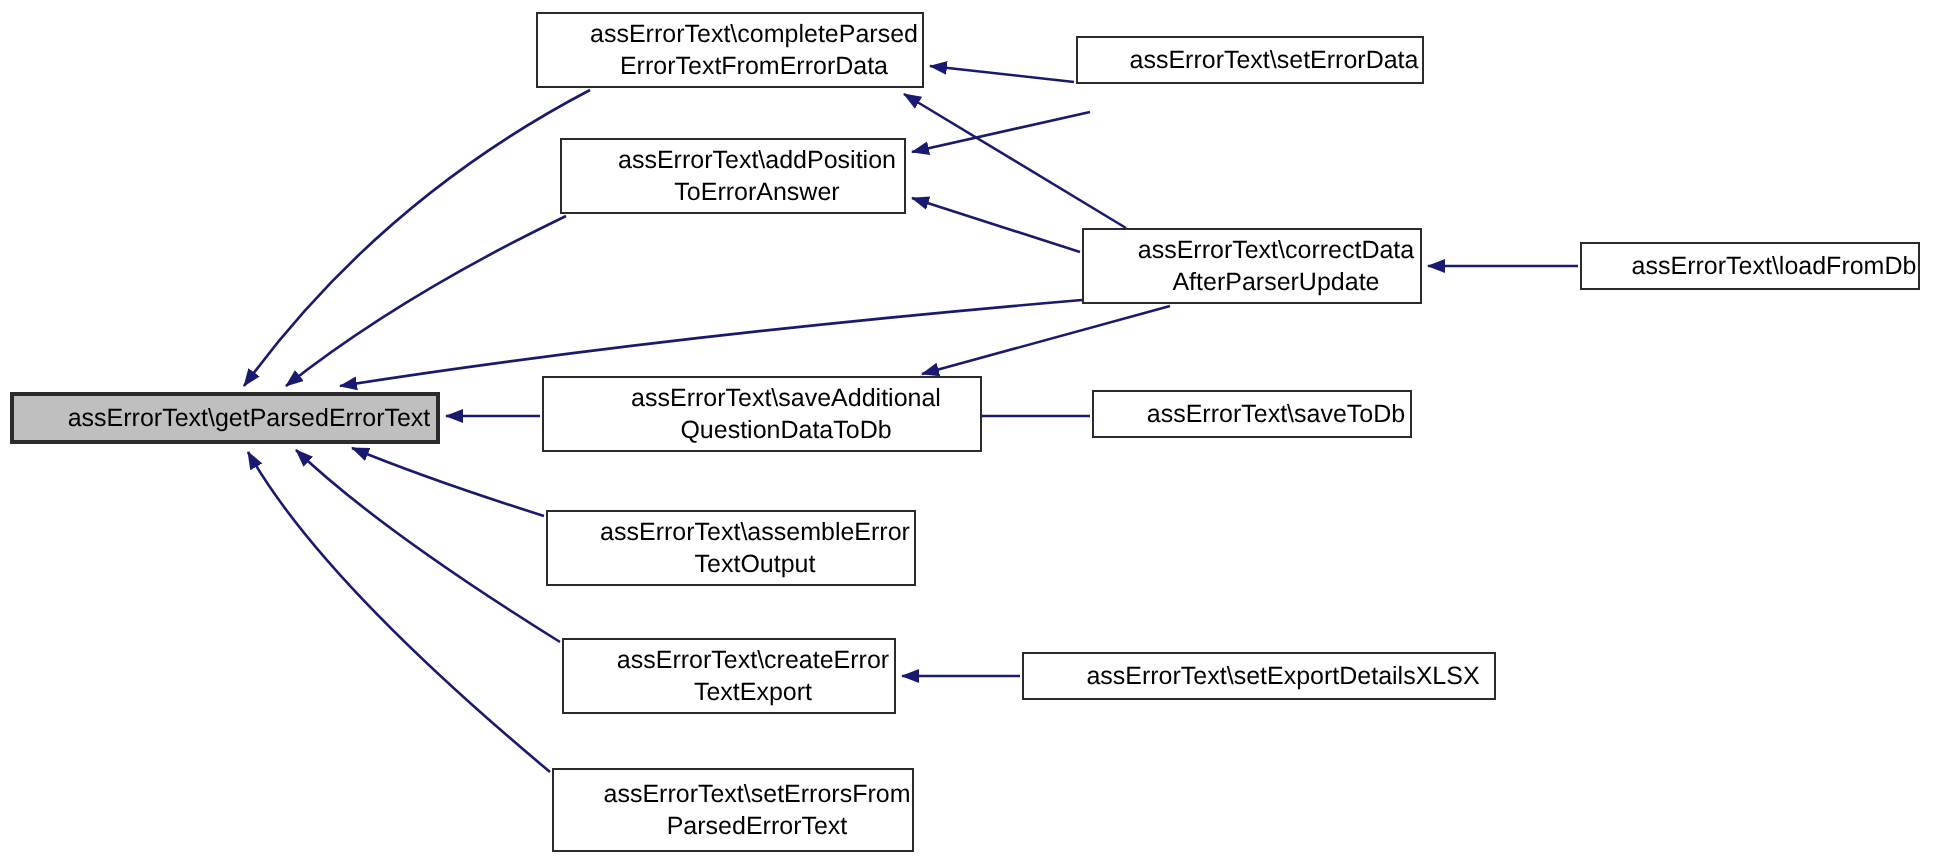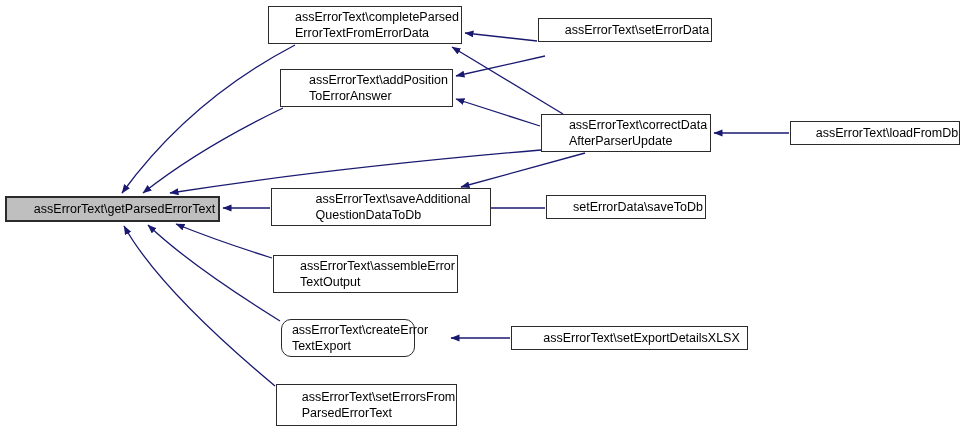--- a/index.html
+++ b/index.html
@@ -28,20 +28,21 @@
     stroke: var(--edge-color);
     stroke-width: 1.3;
     fill: none;
   }
   .arrowhead-fill { fill: var(--edge-color); }
   .node {
     position: absolute;
     display: flex;
     align-items: center;
     justify-content: center;
+    text-align: center;
     white-space: pre-line;
     background: #ffffff;
     border: 1px solid var(--node-border);
     color: var(--text);
     font-size: 12.5px;
     line-height: 1.3;
     cursor: pointer;
     padding-left: 24px;
   }
   .node.highlighted {
@@ -81,22 +82,22 @@
       <div class="node" style="left: 268px; top: 6px; width: 194px; height: 38px;">assErrorText\completeParsed
 ErrorTextFromErrorData</div>
       <div class="node" style="left: 538px; top: 18px; width: 174px; height: 24px;">assErrorText\setErrorData</div>
       <div class="node" style="left: 280px; top: 69px; width: 173px; height: 38px;">assErrorText\addPosition
 ToErrorAnswer</div>
       <div class="node" style="left: 541px; top: 114px; width: 170px; height: 38px;">assErrorText\correctData
 AfterParserUpdate</div>
       <div class="node" style="left: 790px; top: 121px; width: 170px; height: 24px;">assErrorText\loadFromDb</div>
       <div class="node" style="left: 271px; top: 188px; width: 220px; height: 38px;">assErrorText\saveAdditional
 QuestionDataToDb</div>
-      <div class="node" style="left: 546px; top: 195px; width: 160px; height: 24px;">setErrorData\saveToDb</div>
+      <div class="node" style="left: 546px; top: 195px; width: 160px; height: 24px;">assErrorText\saveToDb</div>
       <div class="node" style="left: 273px; top: 255px; width: 185px; height: 38px;">assErrorText\assembleError
 TextOutput</div>
-      <div class="node" style="left: 281px; top: 319px; width: 134px; height: 38px; border-radius: 10px;">assErrorText\createError
+      <div class="node" style="left: 281px; top: 319px; width: 167px; height: 38px;">assErrorText\createError
 TextExport</div>
       <div class="node" style="left: 511px; top: 326px; width: 237px; height: 24px;">assErrorText\setExportDetailsXLSX</div>
       <div class="node" style="left: 276px; top: 384px; width: 181px; height: 42px;">assErrorText\setErrorsFrom
 ParsedErrorText</div>
     </div>
 </div>
 
 </body></html>

